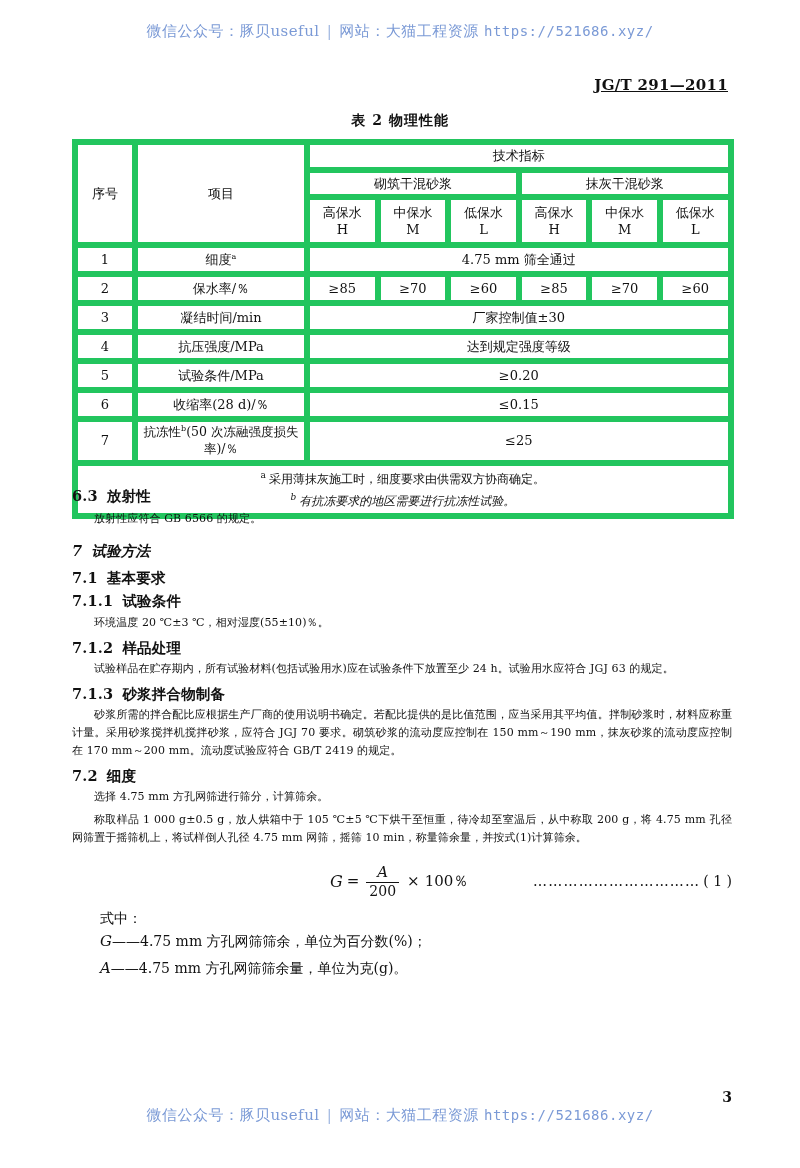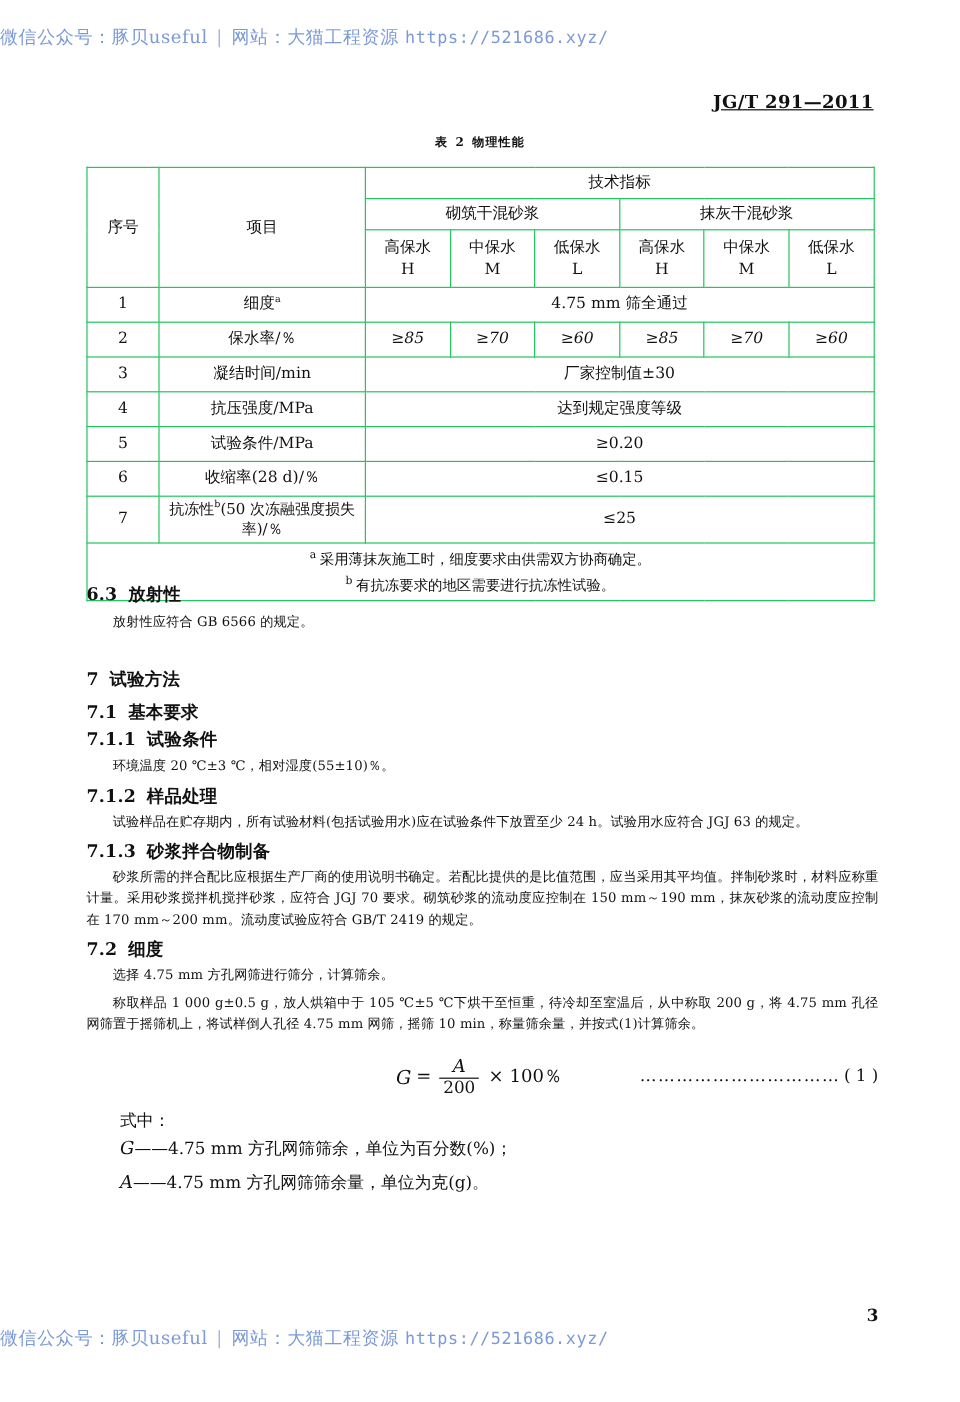--- a/index.html
+++ b/index.html
@@ -20,21 +20,21 @@
     left: 0; top: 0;
     width: 800px;
     height: 1168px;
   }
 
   
   .watermark {
     position: absolute;
     left: 0;
     width: 800px;
-    text-align: left;
+    text-align: center;
     color: #7b9ad6;
     font-size: 15px;
     letter-spacing: 0.5px;
     white-space: nowrap;
     font-family: "DejaVu Serif", "Liberation Serif", serif;
   }
   .watermark .sep {
     padding: 0 7px;
     color: #9fb6e0;
   }
@@ -56,70 +56,70 @@
     letter-spacing: 0.3px;
     text-decoration: underline;
   }
 
   
   .table-caption {
     position: absolute;
     left: 0; top: 112px;
     width: 800px;
     text-align: center;
-    font-size: 10px;
+    font-size: 14px;
     font-weight: bold;
     letter-spacing: 1px;
   }
   .table-caption .cap-num { margin: 0 6px; }
 
   
   .tbl-wrap {
     position: absolute;
     left: 72px;
     top: 139px;
     width: 656px;
   }
   table.spec {
     border-collapse: collapse;
     width: 656px;
     font-size: 13px;
     table-layout: fixed;
   }
   table.spec td, table.spec th {
-    border: 1px solid #22c55e;
+    border: 6px solid #22c55e;
     text-align: center;
     vertical-align: middle;
     font-weight: normal;
     padding: 2px 1px;
     line-height: 1.35;
   }
   .hdr-h { height: 26px; font-size: 13px; }
   .hdr-sub { height: 26px; }
   .hdr-grade { height: 48px; font-size: 13px; }
   .row-h { height: 29px; }
   td.idx { width: 60px; }
   td.item { width: 172px; }
-  td.gcell { width: 70.6px; font-style: italic; }
+  td.gcell { width: 70.6px; }
   .sup {
     font-size: 8px;
     vertical-align: super;
     line-height: 0;
   }
   .notes td {
     text-align: left;
     padding: 6px 0 7px 26px;
     font-size: 12px;
     line-height: 1.05;
   }
   .notes .note-line {
     margin: 3px 0 6px 0;
     white-space: nowrap;
   }
-  .notes .note-line:last-child { margin-bottom: 2px; }
+  .notes .note-line:last-child { margin-bottom: 2px; font-style: italic; }
   .note-mark {
     font-size: 9px;
     vertical-align: super;
     line-height: 0;
     margin-right: 3px;
   }
 
   
   .body {
     position: absolute;
@@ -131,21 +131,21 @@
   }
   .h-clause {
     font-weight: bold;
     font-size: 14.5px;
     margin: 0;
     padding: 0;
     letter-spacing: 0.2px;
     white-space: nowrap;
   }
   .h-clause .num { margin-right: 9px; }
-  .h-top-gap { margin-top: 33px; }
+  .h-top-gap { margin-top: 17px; font-style: italic; }
   .h-gap { margin-top: 12px; }
   .h-gap-sm { margin-top: 9px; }
   p.para {
     margin: 6px 0 0 0;
     text-indent: 2em;
     font-size: 11px;
     line-height: 1.62;
     text-align: justify;
     letter-spacing: 0.1px;
   }

